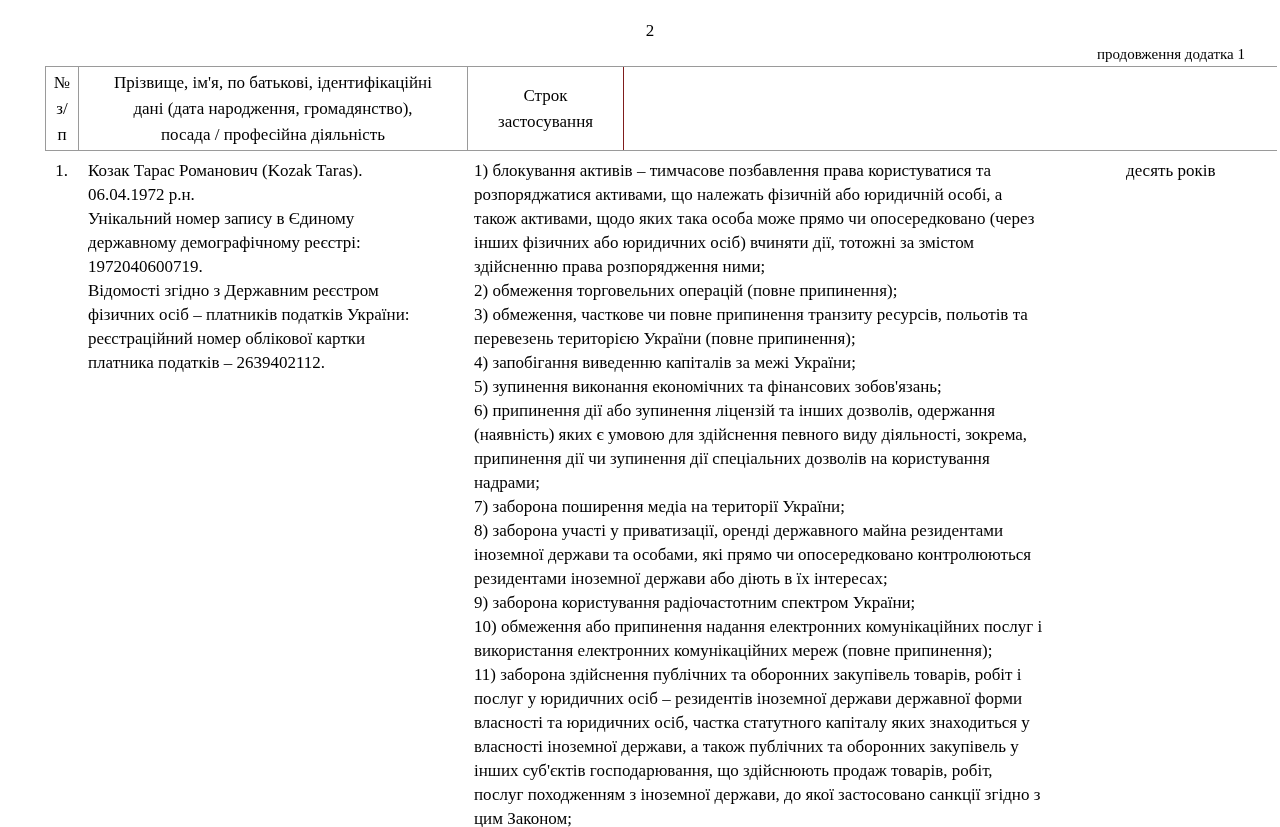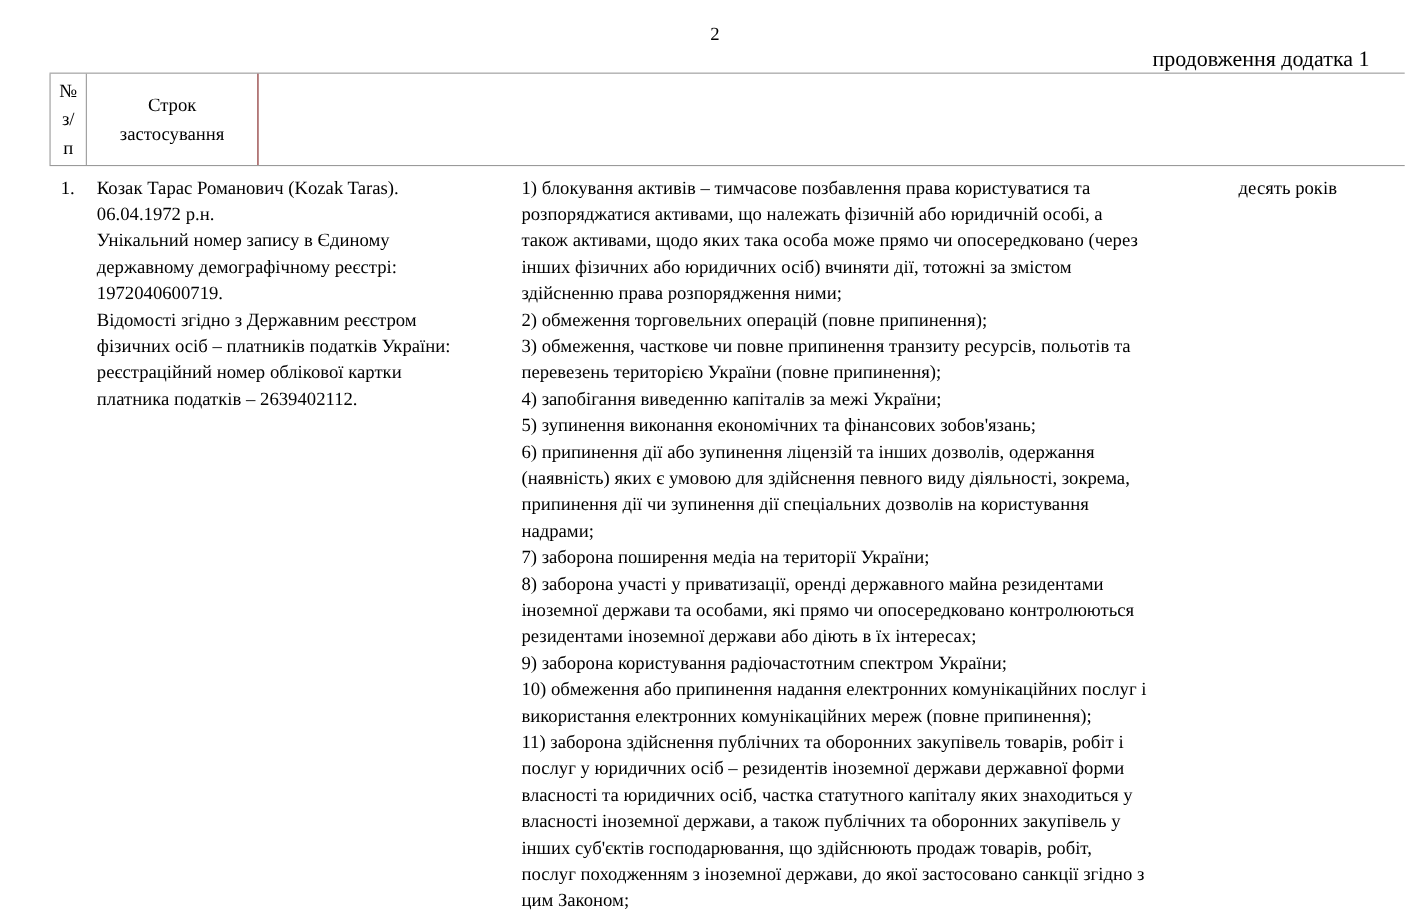--- a/index.html
+++ b/index.html
@@ -18,21 +18,21 @@
     left: 10px;
     width: 1280px;
     text-align: center;
     font-size: 17px;
     line-height: 22px;
   }
   .continuation {
     position: absolute;
     top: 44px;
     right: 35px;
-    font-size: 20px;
+    font-size: 15px;
     line-height: 20px;
   }
   .doc-table {
     position: absolute;
     left: 45px;
     top: 66px;
     width: 1232px;
   }
   .thead {
     display: flex;
@@ -76,20 +76,23 @@
   <div class="page-number">2</div>
 
   <div class="continuation">продовження додатка 1</div>
 
   <div class="doc-table">
 
     <div class="thead">
       <div class="cell c-num">№
 з/
 п</div>
+      <div class="cell c-person">Прізвище, ім'я, по батькові, ідентифікаційні
+дані (дата народження, громадянство),
+посада / професійна діяльність</div>
       <div class="cell c-term">Строк
 застосування</div>
     </div>
 
     <div class="trow">
       <div class="bcell b-num">1.</div>
       <div class="bcell b-person">Козак Тарас Романович (Kozak Taras).
 06.04.1972 р.н.
 Унікальний номер запису в Єдиному
 державному демографічному реєстрі:

